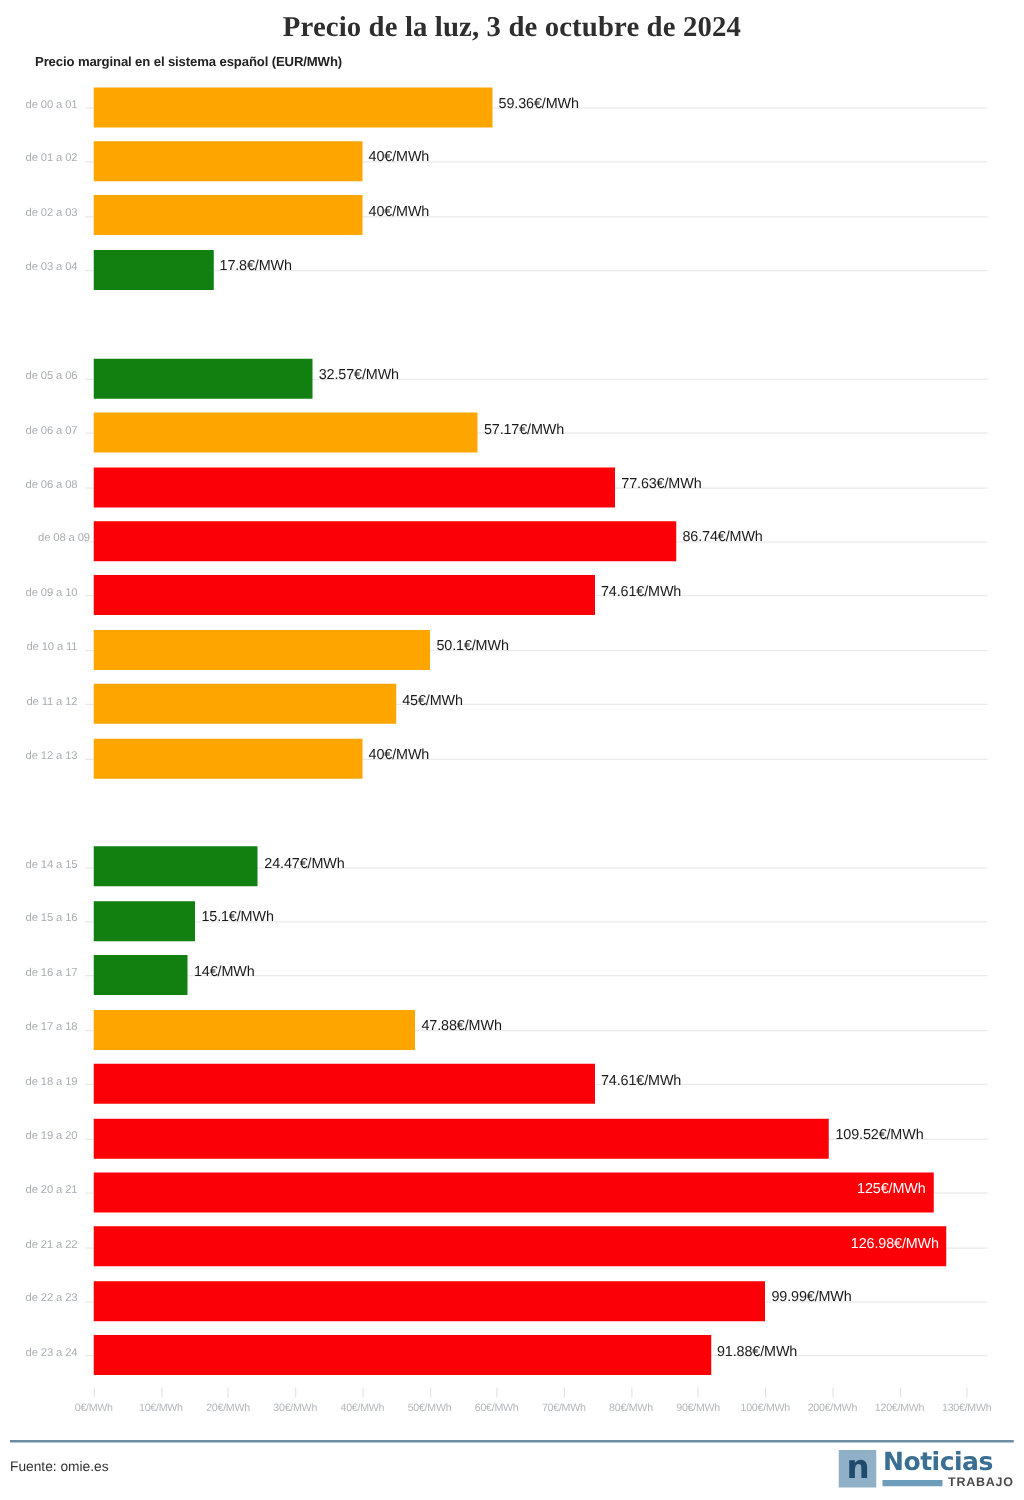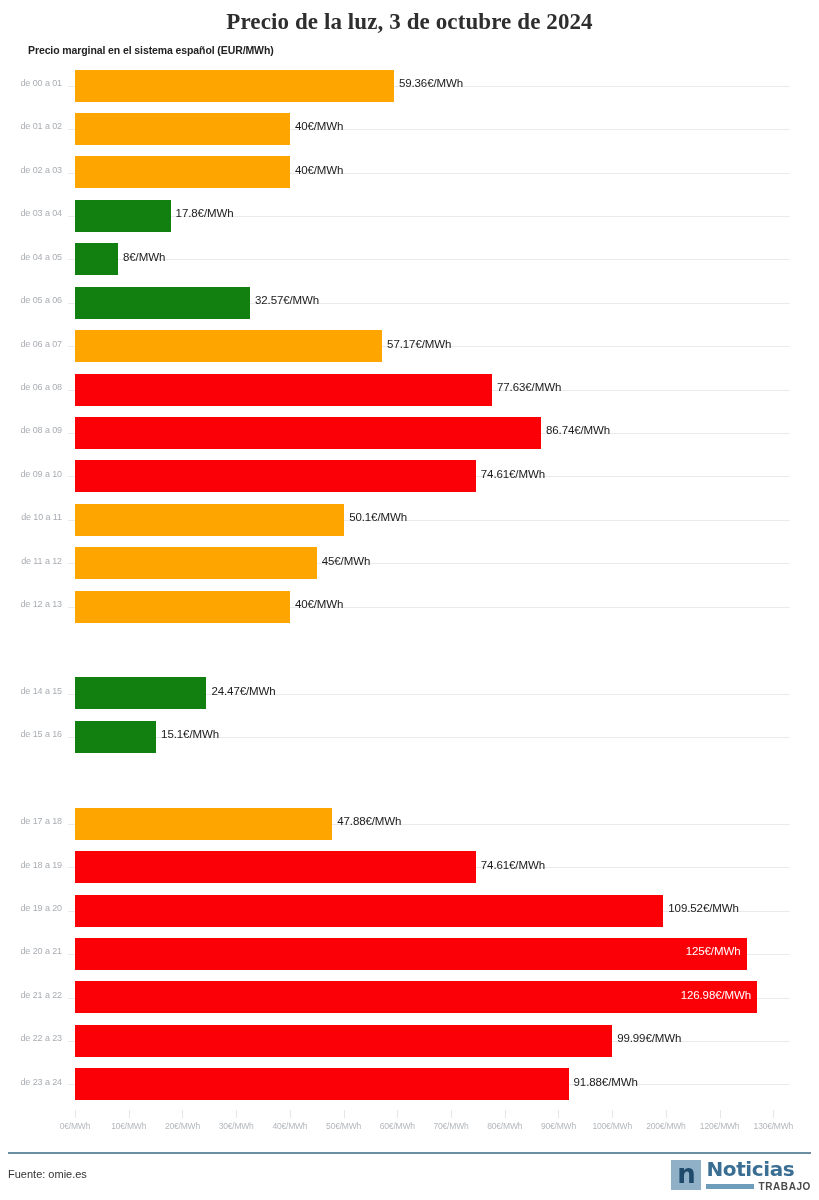--- a/index.html
+++ b/index.html
@@ -217,47 +217,41 @@
       <div class="row-label" style="color: rgb(169, 173, 179);">de 02 a 03</div>
       <div class="bar" title="de 02 a 03: 40€/MWh" style="width: 214.88px; background: rgb(255, 165, 0);"></div>
       <div class="bar-value" style="left: 294.88px;">40€/MWh</div>
     </div>
     <div class="row" style="top: 130.26px;">
       <div class="row-gridline" style="background: rgb(233, 234, 235);"></div>
       <div class="row-label" style="color: rgb(169, 173, 179);">de 03 a 04</div>
       <div class="bar" title="de 03 a 04: 17.8€/MWh" style="width: 95.6216px; background: rgb(17, 128, 17);"></div>
       <div class="bar-value" style="left: 175.622px;">17.8€/MWh</div>
     </div>
-    <div class="row" style="top: 173.68px;">
-      <div class="row-gridline" style="background: rgb(233, 234, 235);"></div>
-      <div class="row-label" style="color: rgb(169, 173, 179);">de 04 a 05</div>
-      <div class="bar" title="de 04 a 05: 8€/MWh" style="width: 42.976px; background: rgb(17, 128, 17);"></div>
-      <div class="bar-value" style="left: 122.976px;">8€/MWh</div>
-    </div>
     <div class="row" style="top: 217.1px;">
       <div class="row-gridline" style="background: rgb(233, 234, 235);"></div>
       <div class="row-label" style="color: rgb(169, 173, 179);">de 05 a 06</div>
       <div class="bar" title="de 05 a 06: 32.57€/MWh" style="width: 174.966px; background: rgb(17, 128, 17);"></div>
       <div class="bar-value" style="left: 254.966px;">32.57€/MWh</div>
     </div>
     <div class="row" style="top: 260.52px;">
       <div class="row-gridline" style="background: rgb(233, 234, 235);"></div>
       <div class="row-label" style="color: rgb(169, 173, 179);">de 06 a 07</div>
       <div class="bar" title="de 06 a 07: 57.17€/MWh" style="width: 307.117px; background: rgb(255, 165, 0);"></div>
       <div class="bar-value" style="left: 387.117px;">57.17€/MWh</div>
     </div>
     <div class="row" style="top: 303.94px;">
       <div class="row-gridline" style="background: rgb(233, 234, 235);"></div>
       <div class="row-label" style="color: rgb(169, 173, 179);">de 06 a 08</div>
       <div class="bar" title="de 07 a 08: 77.63€/MWh" style="width: 417.028px; background: rgb(251, 0, 7);"></div>
       <div class="bar-value" style="left: 497.028px;">77.63€/MWh</div>
     </div>
     <div class="row" style="top: 347.36px;">
       <div class="row-gridline" style="background: rgb(233, 234, 235);"></div>
-      <div class="row-label" style="color: rgb(169, 173, 179);">de 08 a 09</div>
+      <div class="row-label" style="color: rgb(169, 173, 179); padding-left: 10px;">de 08 a 09</div>
       <div class="bar" title="de 08 a 09: 86.74€/MWh" style="width: 465.967px; background: rgb(251, 0, 7);"></div>
       <div class="bar-value" style="left: 545.967px;">86.74€/MWh</div>
     </div>
     <div class="row" style="top: 390.78px;">
       <div class="row-gridline" style="background: rgb(233, 234, 235);"></div>
       <div class="row-label" style="color: rgb(169, 173, 179);">de 09 a 10</div>
       <div class="bar" title="de 09 a 10: 74.61€/MWh" style="width: 400.805px; background: rgb(251, 0, 7);"></div>
       <div class="bar-value" style="left: 480.805px;">74.61€/MWh</div>
     </div>
     <div class="row" style="top: 434.2px;">
@@ -282,20 +276,26 @@
       <div class="row-gridline" style="background: rgb(233, 234, 235);"></div>
       <div class="row-label" style="color: rgb(169, 173, 179);">de 14 a 15</div>
       <div class="bar" title="de 14 a 15: 24.47€/MWh" style="width: 131.453px; background: rgb(17, 128, 17);"></div>
       <div class="bar-value" style="left: 211.453px;">24.47€/MWh</div>
     </div>
     <div class="row" style="top: 651.3px;">
       <div class="row-gridline" style="background: rgb(233, 234, 235);"></div>
       <div class="row-label" style="color: rgb(169, 173, 179);">de 15 a 16</div>
       <div class="bar" title="de 15 a 16: 15.1€/MWh" style="width: 81.1172px; background: rgb(17, 128, 17);"></div>
       <div class="bar-value" style="left: 161.117px;">15.1€/MWh</div>
+    </div>
+    <div class="row" style="top: 694.72px;">
+      <div class="row-gridline" style="background: rgb(233, 234, 235);"></div>
+      <div class="row-label" style="color: rgb(169, 173, 179);">de 16 a 17</div>
+      <div class="bar" title="de 16 a 17: 14€/MWh" style="width: 75.208px; background: rgb(17, 128, 17);"></div>
+      <div class="bar-value" style="left: 155.208px;">14€/MWh</div>
     </div>
     <div class="row" style="top: 738.14px;">
       <div class="row-gridline" style="background: rgb(233, 234, 235);"></div>
       <div class="row-label" style="color: rgb(169, 173, 179);">de 17 a 18</div>
       <div class="bar" title="de 17 a 18: 47.88€/MWh" style="width: 257.211px; background: rgb(255, 165, 0);"></div>
       <div class="bar-value" style="left: 337.211px;">47.88€/MWh</div>
     </div>
     <div class="row" style="top: 781.56px;">
       <div class="row-gridline" style="background: rgb(233, 234, 235);"></div>
       <div class="row-label" style="color: rgb(169, 173, 179);">de 18 a 19</div>

